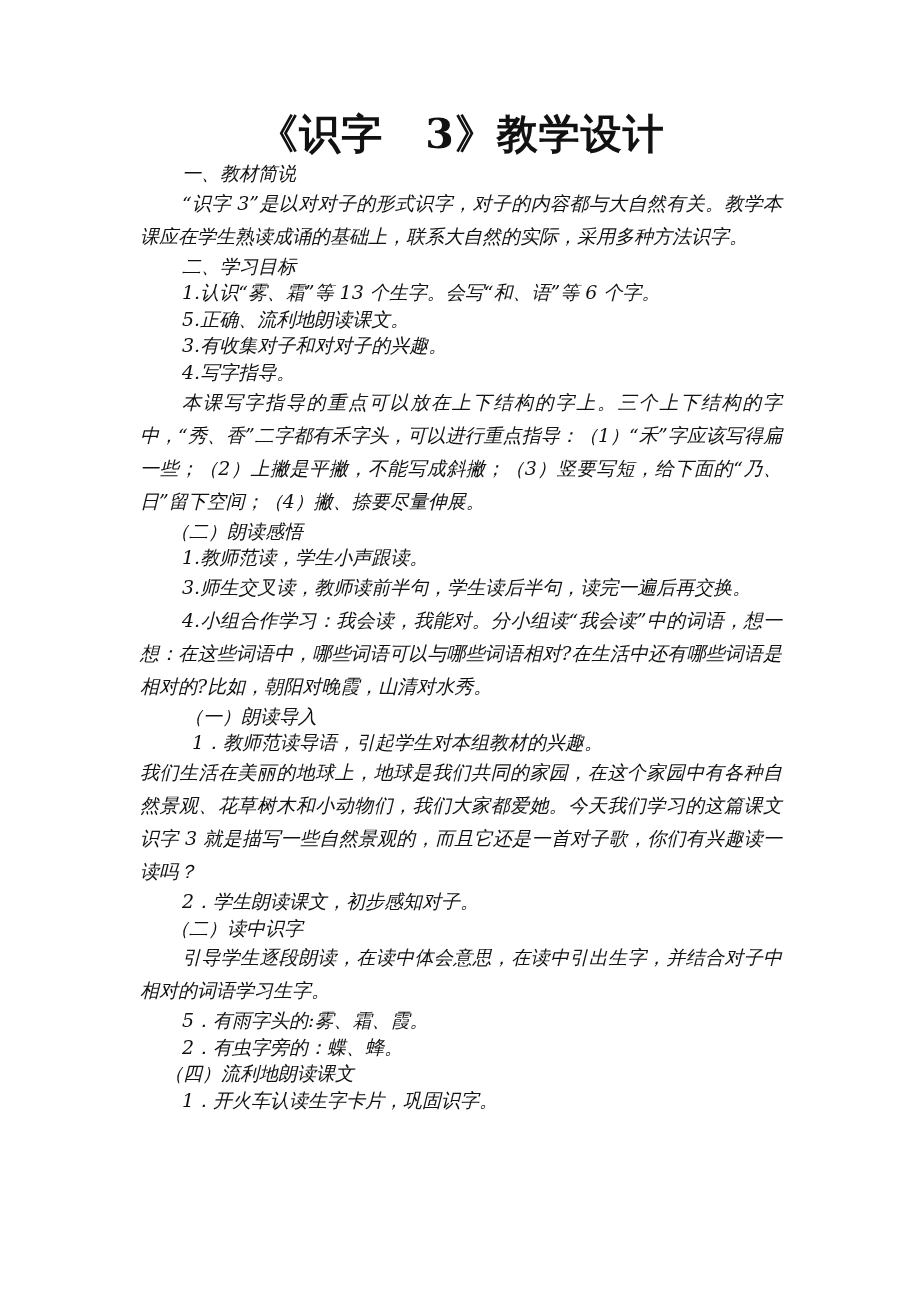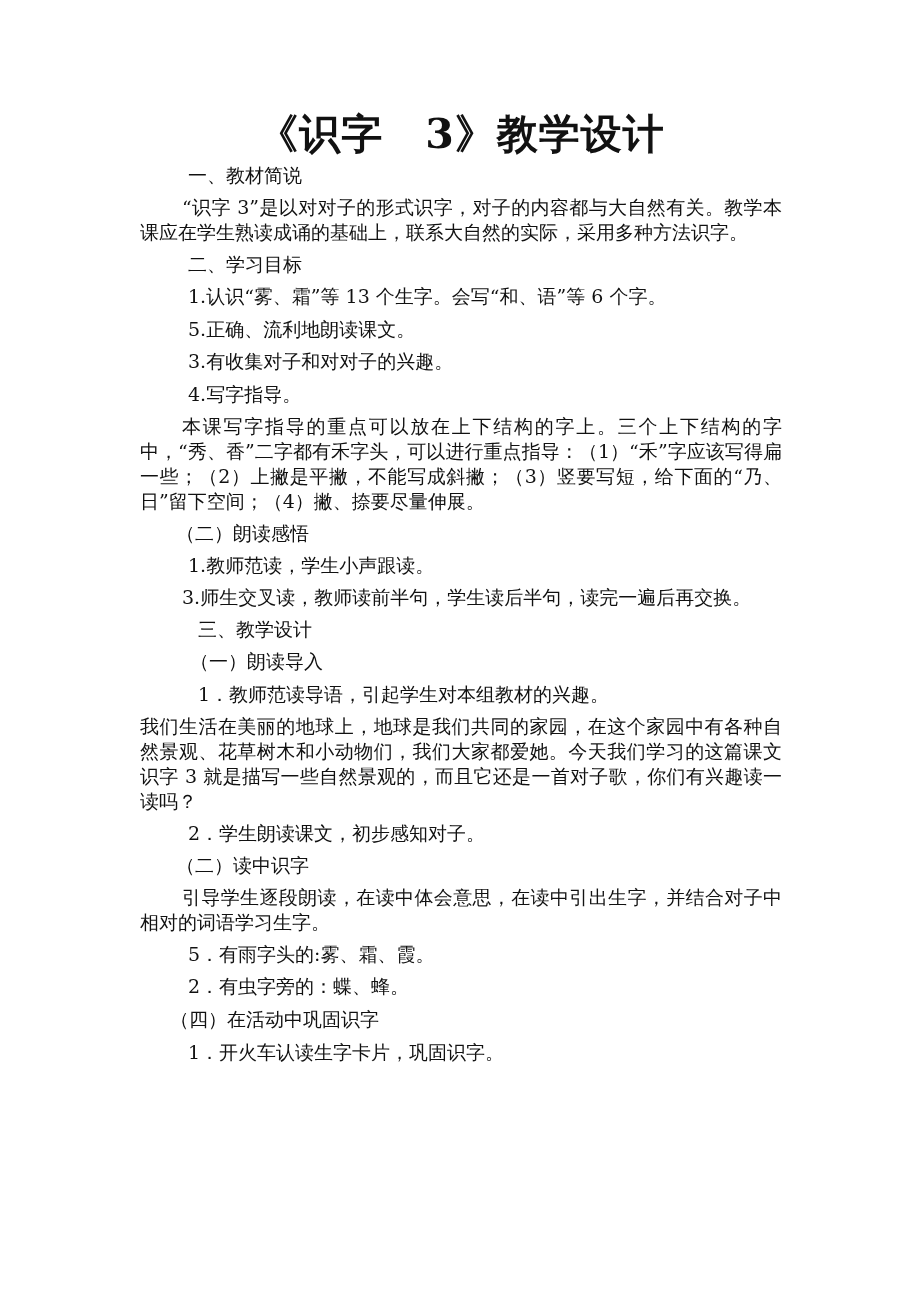--- a/index.html
+++ b/index.html
@@ -1,21 +1,21 @@
 <!DOCTYPE html>
 <html><head>
 <meta charset="utf-8">
 <style>
   html, body { margin:0; padding:0; background:#ffffff; }
   body { width:920px; height:1302px; position:relative; overflow:hidden;
          font-family:"DejaVu Serif","Liberation Serif",serif; color:#111; }
   .page { position:absolute; left:140px; top:112px; width:642px; }
   .title { text-align:center; font-size:41px; line-height:44px; margin:0 0 4px 0; letter-spacing:1px; }
-  .ln { font-size:19px; line-height:26.6px; margin:6px; white-space:nowrap; }
-  .p { font-size:19px; line-height:25px; margin:0; text-align:justify; text-align-last:left; }
+  .ln { font-size:19px; line-height:26.6px; margin:0; white-space:nowrap;font-style:italic; }
+  .p { font-size:19px; line-height:33px; margin:0; text-align:justify; text-align-last:left;font-style:italic; }
   .i2 { padding-left:42px; }
   .i2p { text-indent:42px; }
   .i1 { padding-left:24px; }
   .i3 { padding-left:52px; }
 </style>
 </head>
 <body>
 
 <div class="page">
   <h1 class="title">《识字　3》教学设计</h1>
@@ -26,28 +26,28 @@
   <p class="ln i2">二、学习目标</p>
   <p class="ln i2">1.认识“雾、霜”等 13 个生字。会写“和、语”等 6 个字。</p>
   <p class="ln i2">5.正确、流利地朗读课文。</p>
   <p class="ln i2">3.有收集对子和对对子的兴趣。</p>
   <p class="ln i2">4.写字指导。</p>
   <p class="p i2p">本课写字指导的重点可以放在上下结构的字上。三个上下结构的字中，“秀、香”二字都有禾字头，可以进行重点指导：（1）“禾”字应该写得扁一些；（2）上撇是平撇，不能写成斜撇；（3）竖要写短，给下面的“乃、日”留下空间；（4）撇、捺要尽量伸展。</p>
 
   <p class="ln i2" style="padding-left:30px">（二）朗读感悟</p>
   <p class="ln i2">1.教师范读，学生小声跟读。</p>
   <p class="p i2p">3.师生交叉读，教师读前半句，学生读后半句，读完一遍后再交换。</p>
+  <p class="p i2p">4.小组合作学习：我会读，我能对。分小组读“我会读”中的词语，想一想：在这些词语中，哪些词语可以与哪些词语相对?在生活中还有哪些词语是相对的?比如，朝阳对晚霞，山清对水秀。</p>
 
-  <p class="ln i3">三、教学设计</p>
   <p class="ln i2" style="padding-left:44px">（一）朗读导入</p>
   <p class="ln i3">1．教师范读导语，引起学生对本组教材的兴趣。</p>
   <p class="p">我们生活在美丽的地球上，地球是我们共同的家园，在这个家园中有各种自然景观、花草树木和小动物们，我们大家都爱她。今天我们学习的这篇课文识字 3 就是描写一些自然景观的，而且它还是一首对子歌，你们有兴趣读一读吗？</p>
   <p class="ln i2">2．学生朗读课文，初步感知对子。</p>
 
   <p class="ln i2" style="padding-left:30px">（二）读中识字</p>
   <p class="p i2p">引导学生逐段朗读，在读中体会意思，在读中引出生字，并结合对子中相对的词语学习生字。</p>
 
   <p class="ln i2">5．有雨字头的:雾、霜、霞。</p>
   <p class="ln i2">2．有虫字旁的：蝶、蜂。</p>
 
-  <p class="ln i1">（四）在活动中巩固识字</p>
+  <p class="ln i1">（四）流利地朗读课文</p>
   <p class="ln i2">1．开火车认读生字卡片，巩固识字。</p>
 </div>
 
 </body></html>

